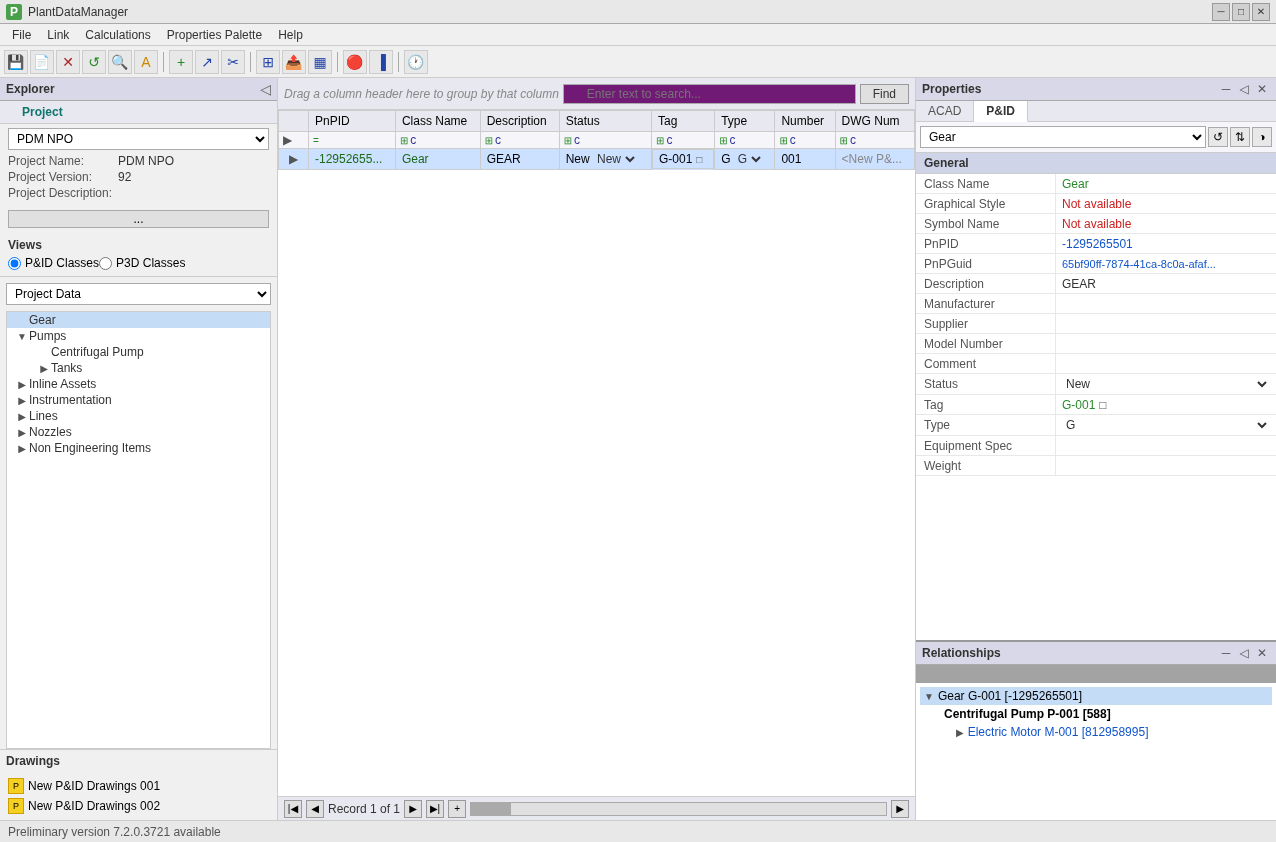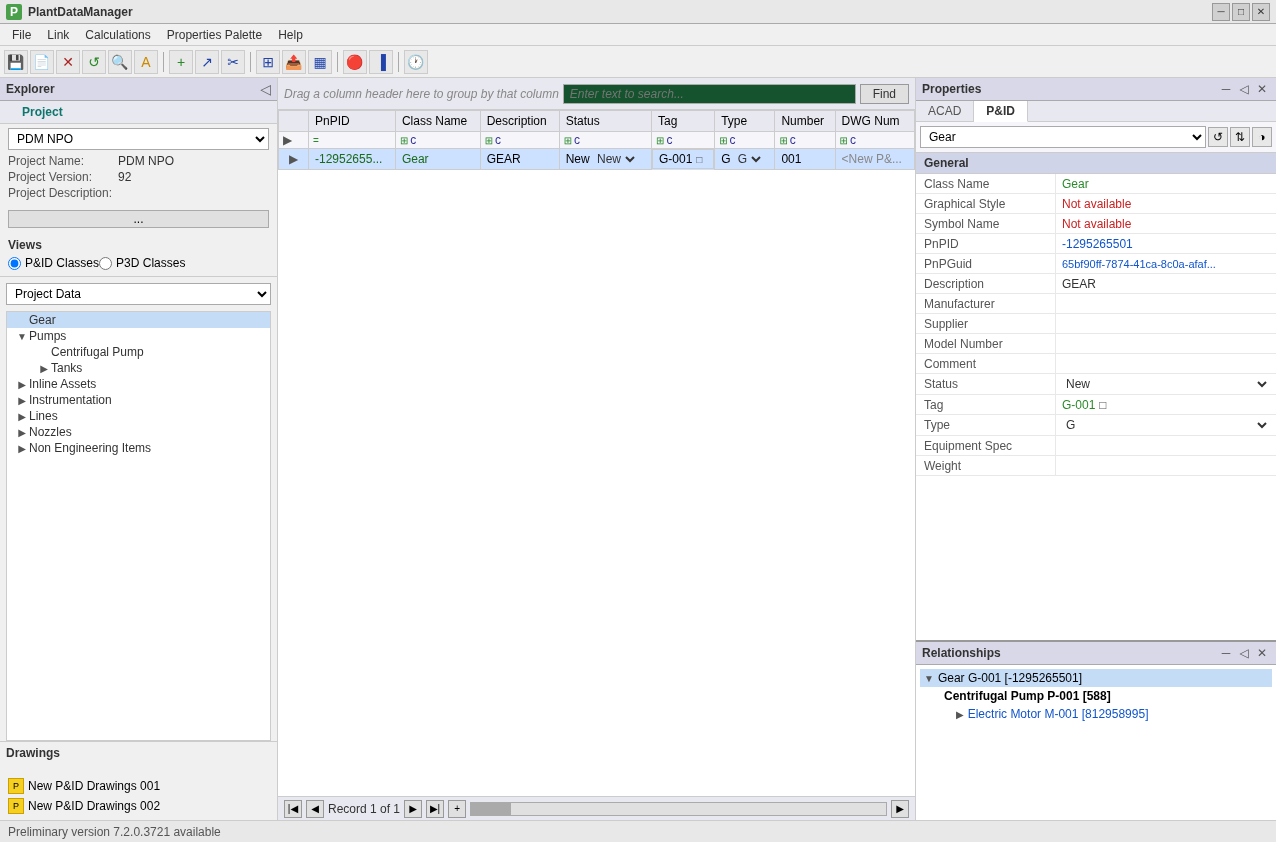--- a/index.html
+++ b/index.html
@@ -2,21 +2,21 @@
 <html><head>
   <meta charset="utf-8">
   <style>
     * { box-sizing: border-box; margin: 0; padding: 0; font-family: 'Segoe UI', Tahoma, Geneva, Verdana, sans-serif; font-size: 12px; }
     body { background: #f0f0f0; width: 1276px; height: 842px; overflow: hidden; display: flex; flex-direction: column; }
     
     
     .title-bar { background: #e8e8e8; border-bottom: 1px solid #aaa; display: flex; align-items: center; justify-content: space-between; padding: 2px 6px; height: 24px; }
     .title-bar-left { display: flex; align-items: center; gap: 6px; }
     .title-bar-icon { width: 16px; height: 16px; background: #4a9f4a; border-radius: 2px; display: flex; align-items: center; justify-content: center; color: white; font-size: 9px; font-weight: bold; }
-    .title-bar-text { font-size: 12px; color: #333; font-weight: bold; }
+    .title-bar-text { font-size: 12px; color: #333; }
     .title-bar-controls { display: flex; gap: 2px; }
     .title-btn { width: 18px; height: 18px; background: #d0d0d0; border: 1px solid #999; cursor: pointer; display: flex; align-items: center; justify-content: center; font-size: 10px; color: #333; }
     
     
     .menu-bar { background: #f0f0f0; border-bottom: 1px solid #ccc; display: flex; align-items: center; padding: 2px 4px; height: 22px; }
     .menu-item { padding: 2px 8px; cursor: pointer; color: #333; }
     
     
     .toolbar { background: #f0f0f0; border-bottom: 1px solid #ccc; display: flex; align-items: center; padding: 2px 4px; height: 32px; gap: 2px; }
     .toolbar-btn { width: 24px; height: 24px; background: #e8e8e8; border: 1px solid #ccc; cursor: pointer; display: flex; align-items: center; justify-content: center; font-size: 14px; }
@@ -51,31 +51,31 @@
     
     .tree-dropdown { width: calc(100% - 12px); margin: 6px; padding: 2px 4px; border: 1px solid #aaa; background: white; cursor: pointer; }
     
     .tree-area { flex: 1; overflow: auto; background: white; border: 1px solid #ccc; margin: 0 6px 0 6px; }
     .tree-item { display: flex; align-items: center; padding: 1px 0; cursor: pointer; white-space: nowrap; }
     .tree-item.selected { background: #c5dcf7; }
     .tree-arrow { color: #555; cursor: pointer; width: 14px; display: inline-block; text-align: center; font-size: 10px; }
     .tree-text { color: #333; }
     
     .drawings-section { border-top: 1px solid #ccc; padding: 4px 6px; }
-    .drawings-label { font-weight: bold; color: #333; margin-bottom: 16px; }
+    .drawings-label { font-weight: bold; color: #333; margin-bottom: 8px; }
     .drawing-item { display: flex; align-items: center; gap: 4px; padding: 2px; cursor: pointer; }
     .drawing-icon { width: 16px; height: 16px; background: #f5d020; border: 1px solid #cca000; font-size: 9px; display: flex; align-items: center; justify-content: center; }
     
     
     .center-panel { flex: 1; display: flex; flex-direction: column; overflow: hidden; border-right: 1px solid #ccc; }
     
     
     .search-bar { background: #e8e8f0; border-bottom: 1px solid #ccc; display: flex; align-items: center; padding: 4px 6px; gap: 4px; height: 32px; }
     .group-hint { color: #888; font-style: italic; flex: 0 0 auto; }
-    .search-input { flex: 1; border: 1px solid #aaa; padding: 2px 6px; background: #14532d; color: #999; font-style: italic; }
+    .search-input { flex: 1; border: 1px solid #aaa; padding: 2px 23px; background: #701a75; color: #999; }
     .find-btn { padding: 2px 12px; background: #e0e0e0; border: 1px solid #999; cursor: pointer; color: #333; }
     
     
     .grid-container { flex: 1; overflow: auto; background: white; }
     .data-table { width: 100%; border-collapse: collapse; }
     .data-table th { background: #e8e8f0; border: 1px solid #ccc; padding: 3px 6px; text-align: left; font-weight: normal; white-space: nowrap; position: sticky; top: 0; }
     .data-table td { border: 1px solid #ccc; padding: 2px 6px; white-space: nowrap; }
     .col-filter { background: #f5f5fa; font-size: 11px; color: #339; }
     .col-filter td { border: 1px solid #ccc; padding: 1px 4px; }
     .filter-cell { display: flex; align-items: center; gap: 2px; }
@@ -114,21 +114,21 @@
     .prop-label { width: 140px; flex-shrink: 0; padding: 2px 8px; color: #555; border-right: 1px solid #e8e8e8; display: flex; align-items: center; }
     .prop-value { flex: 1; padding: 2px 6px; color: #333; display: flex; align-items: center; }
     .prop-value.green { color: #2a8a2a; }
     .prop-value.blue { color: #1155cc; }
     .prop-value.red { color: #cc2222; }
     .prop-value-input { border: none; background: transparent; width: 100%; color: #333; outline: none; }
     .prop-value-select { border: none; background: transparent; cursor: pointer; color: #333; outline: none; flex: 1; }
     .prop-icon { margin-left: 4px; color: #555; cursor: pointer; }
     
     
-    .relationships-panel { width: 360px; background: #a3a3a3; border-top: 2px solid #999; display: flex; flex-direction: column; overflow: hidden; }
+    .relationships-panel { width: 360px; background: #a3a3a3; border-top: 2px solid #999; display: flex; flex-direction: column; overflow: hidden; gap: 18px; }
     .rel-header { background: #d8d8e8; border-bottom: 1px solid #aaa; padding: 3px 6px; display: flex; align-items: center; justify-content: space-between; }
     .rel-title { font-weight: bold; color: #333; }
     .rel-tree { flex: 1; overflow-y: auto; background: white; padding: 4px; }
     .rel-item { display: flex; align-items: center; gap: 4px; padding: 2px 4px; cursor: pointer; }
     .rel-item.selected { background: #c5dcf7; }
     .rel-arrow { color: #555; font-size: 10px; }
     .rel-blue { color: #1155cc; }
     
     
     .status-bar { background: #e8e8e8; border-top: 1px solid #ccc; padding: 2px 8px; color: #555; height: 22px; display: flex; align-items: center; }

